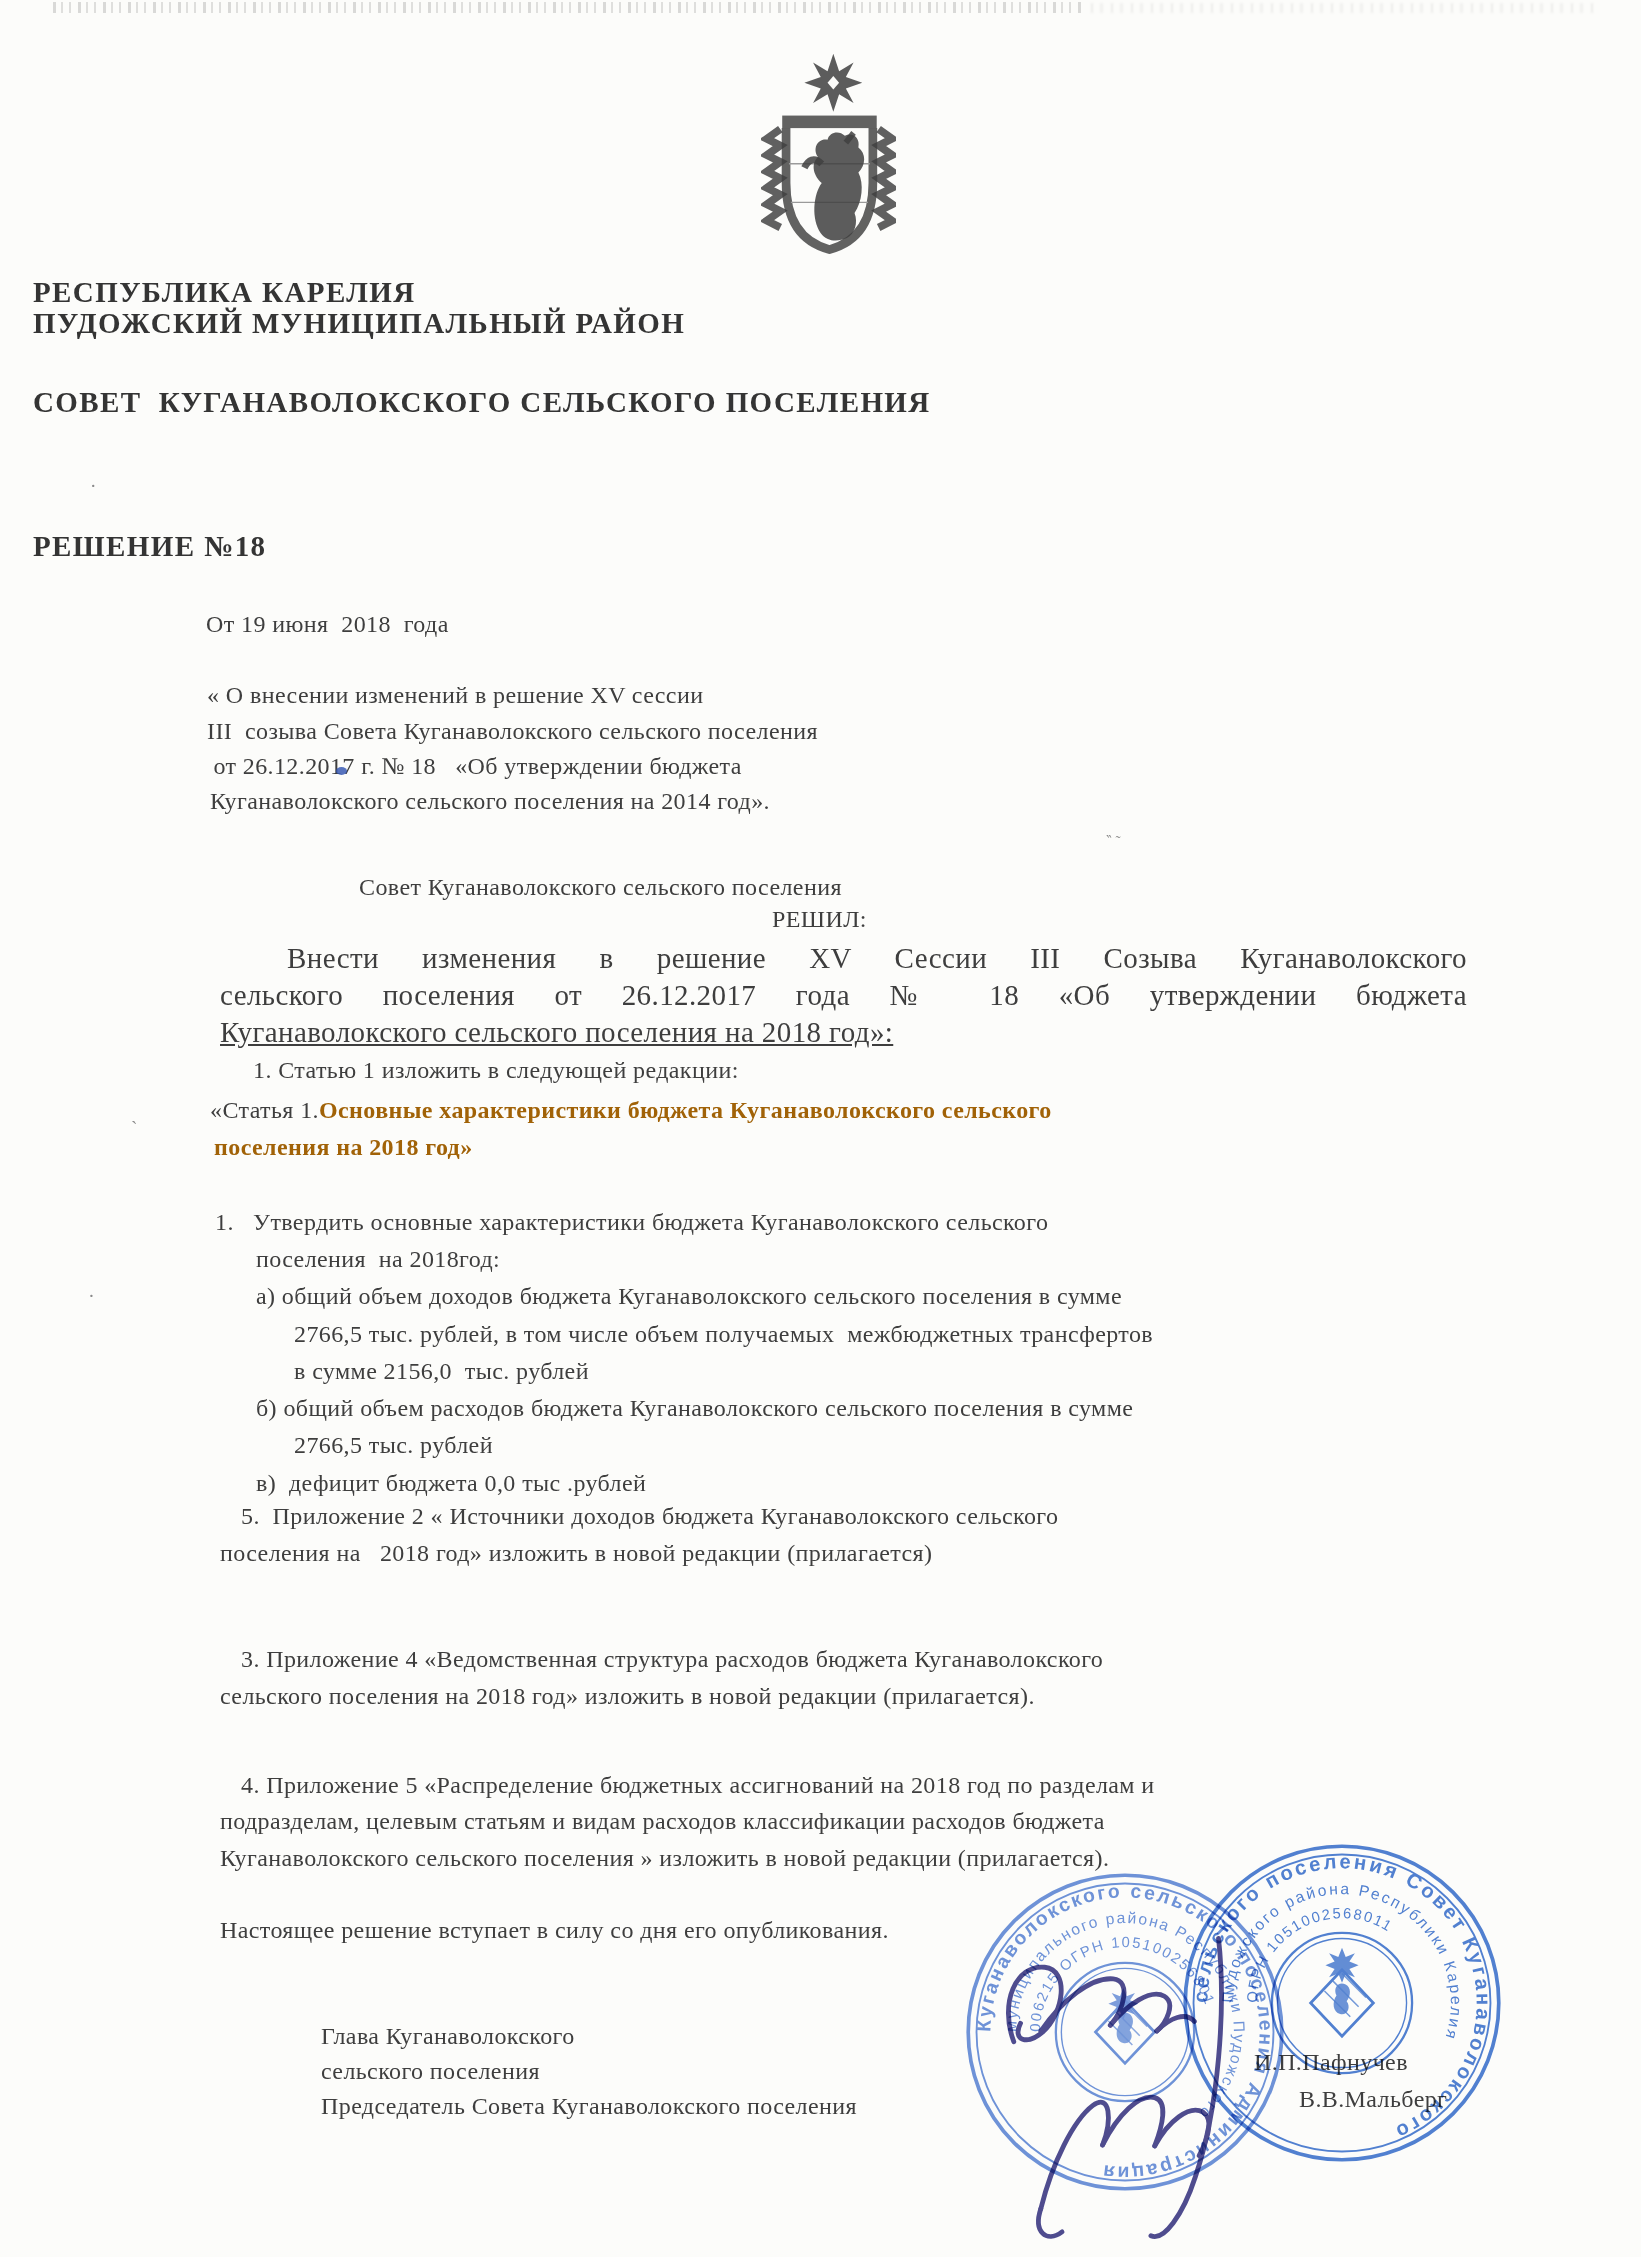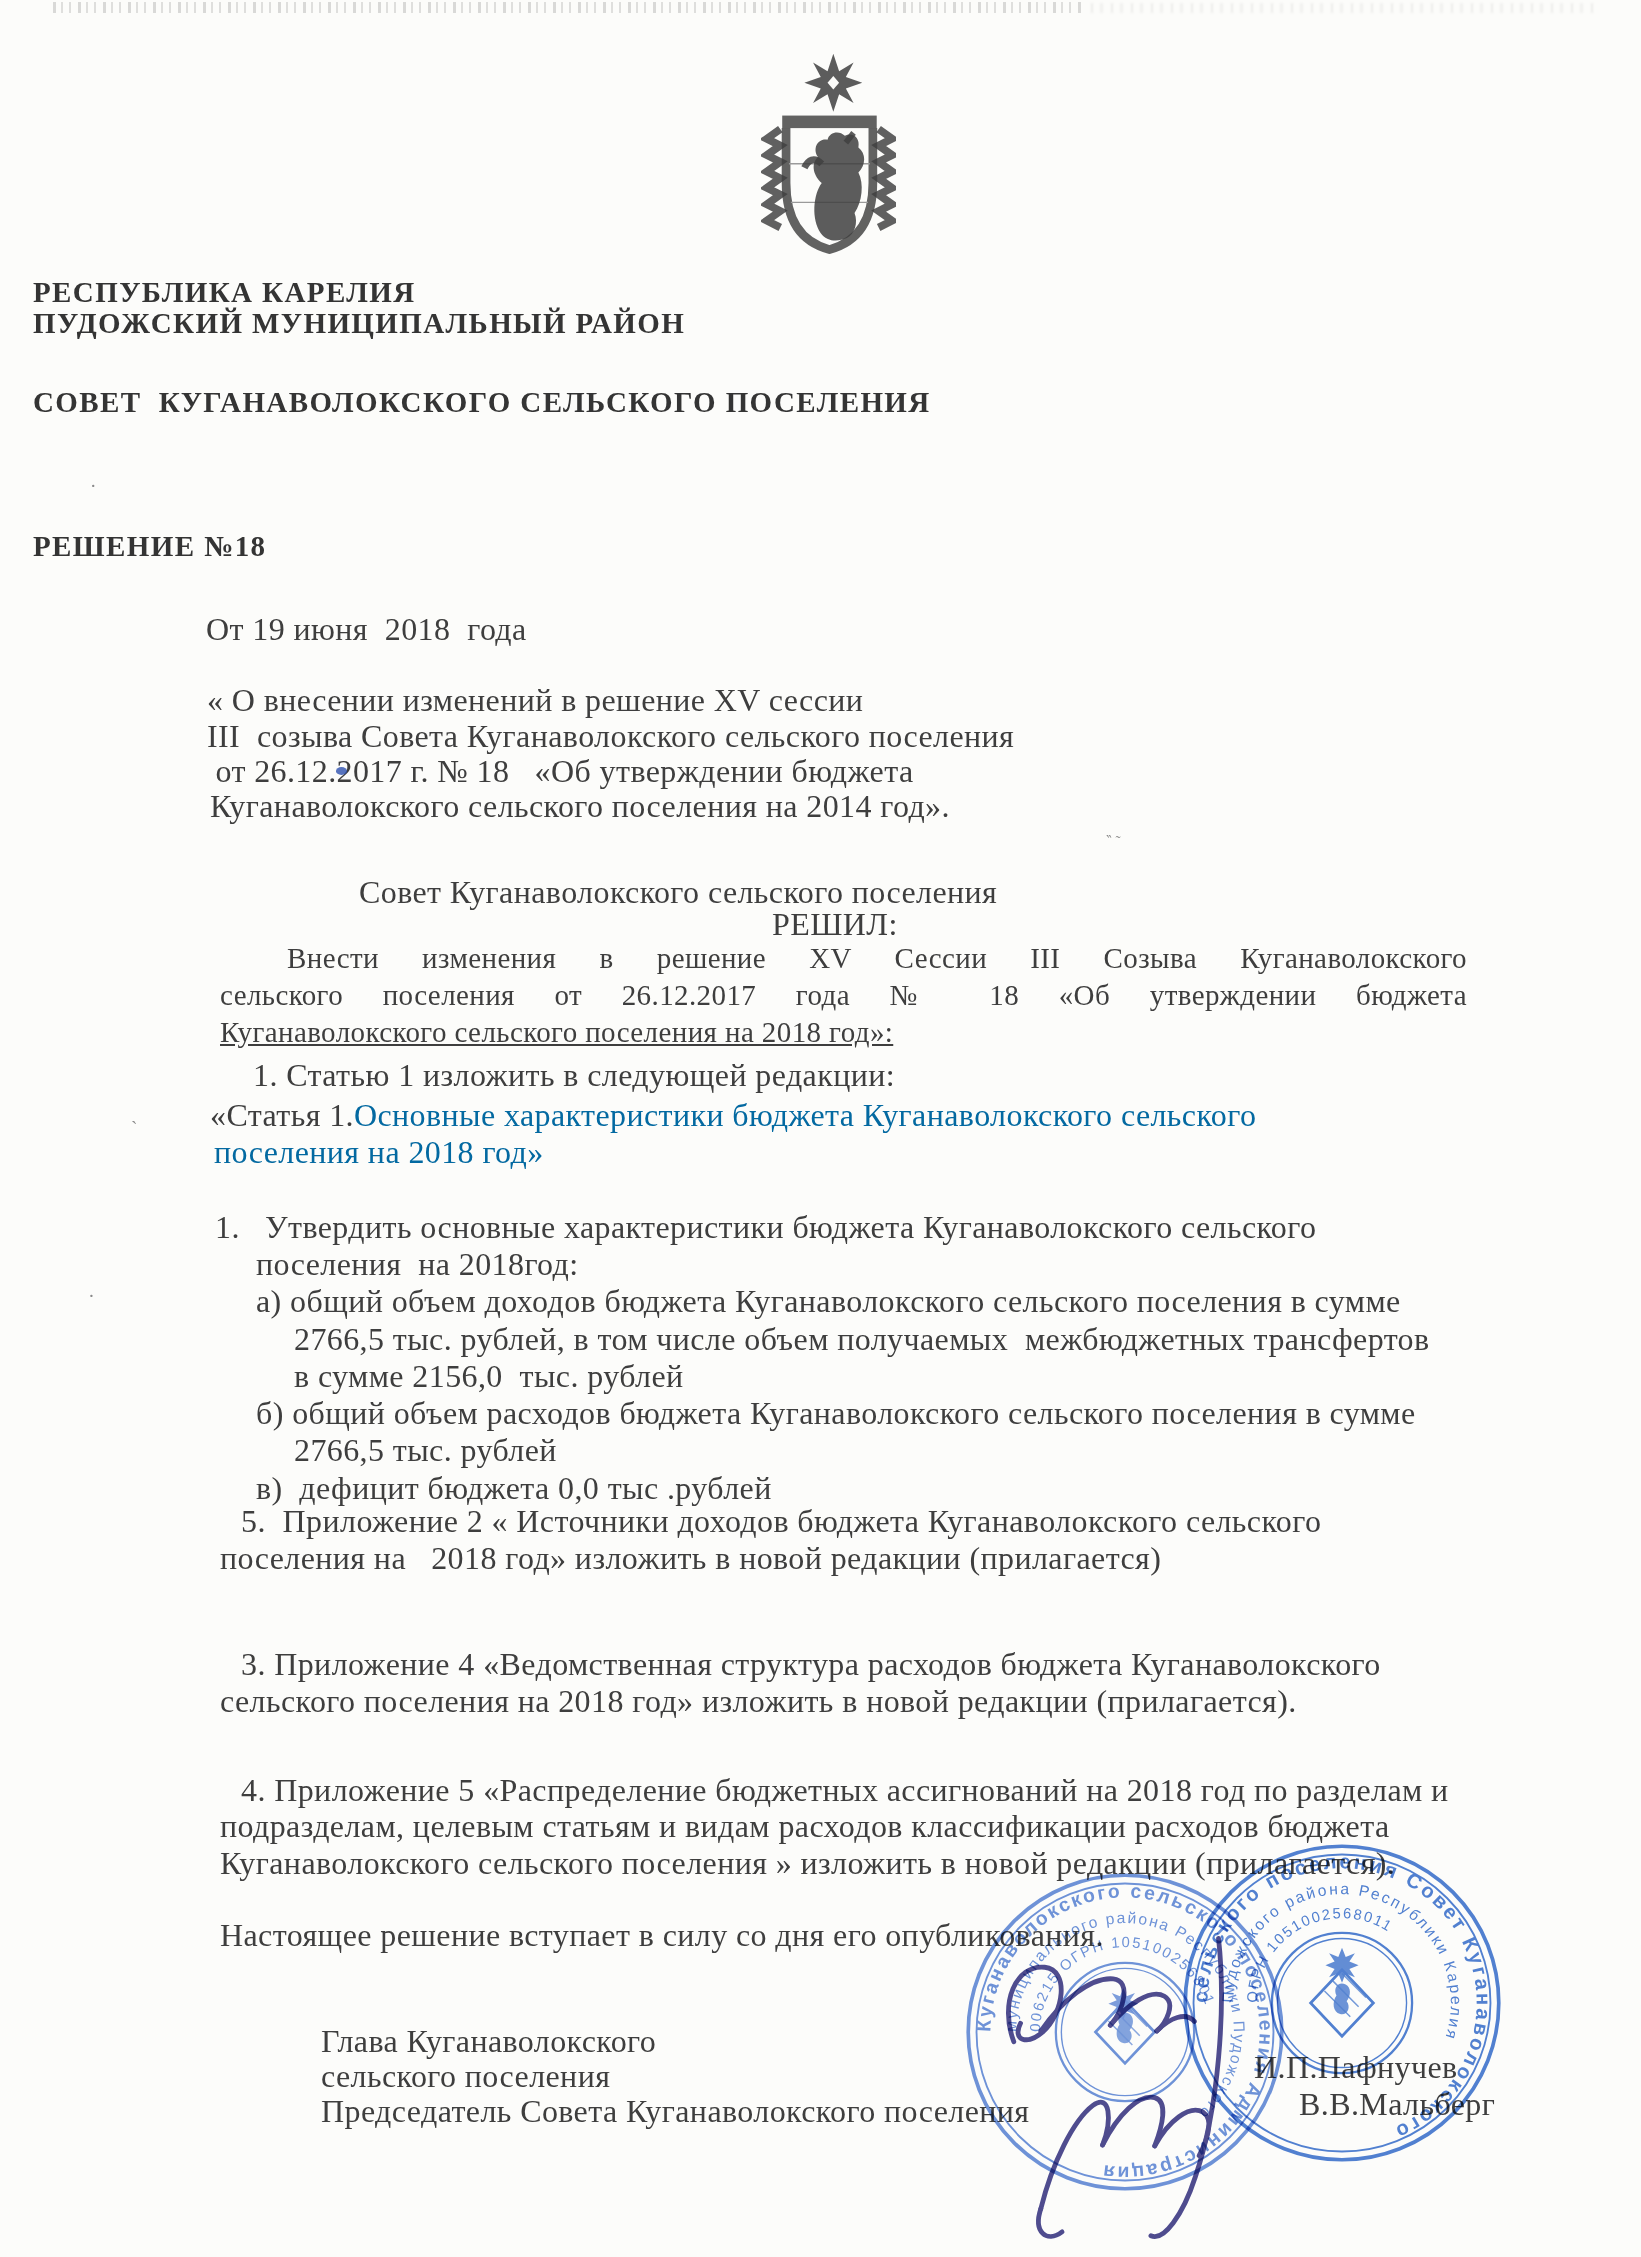--- a/index.html
+++ b/index.html
@@ -5,27 +5,27 @@
   html,body{margin:0;padding:0;background:#e8e8e6;}
   .page{
     position:relative;
     width:1641px;height:2257px;
     margin:0 auto;
     background:#fcfcfa;
     overflow:hidden;
     font-family:"Liberation Serif","DejaVu Serif",serif;
     color:#3e3e3e;
   }
-  .t{position:absolute;font-size:32px;white-space:pre;letter-spacing:0.4px;color:#3e3e3e;}
+  .t{position:absolute;font-size:24px;white-space:pre;letter-spacing:0.4px;color:#3e3e3e;}
   .hd{position:absolute;left:33px;width:1609px;text-align:left;font-weight:bold;
       font-size:29px;letter-spacing:1.4px;color:#343434;white-space:pre;}
   .jline{position:absolute;left:220px;width:1247px;font-size:29px;letter-spacing:0.4px;
       text-align:justify;text-align-last:justify;color:#3e3e3e;}
   .jlast{position:absolute;left:220px;width:1247px;font-size:29px;letter-spacing:0.4px;color:#3e3e3e;white-space:pre;text-decoration:underline;}
-  .boldseg{font-weight:normal;color:#0369a1;}
+  .boldseg{font-weight:bold;color:#a16207;}
   
   .scan-strip{position:absolute;top:1.9px;left:53px;width:1028px;height:11.6px;opacity:.45;filter:blur(0.7px);
     background:repeating-linear-gradient(90deg,rgba(110,110,110,.55) 0 2.9px,transparent 2.9px 7.7px,
       rgba(90,90,90,.4) 7.7px 9.7px,transparent 9.7px 16.4px,rgba(120,120,120,.5) 16.4px 18.3px,transparent 18.3px 25px);}
   .scan-strip2{position:absolute;top:2.9px;left:1091px;width:502px;height:9.7px;opacity:.25;filter:blur(0.8px);
     background:repeating-linear-gradient(90deg,rgba(120,120,120,.5) 0 1.9px,transparent 1.9px 8.7px,
       rgba(120,120,120,.35) 8.7px 11.6px,transparent 11.6px 20px);}
   .speck{position:absolute;color:#8a8a8a;font-size:19.3px;}
   .ink-dot{position:absolute;left:336px;top:767px;width:10.6px;height:7.7px;border-radius:50%;
     background:#2e51b0;opacity:.8;filter:blur(0.5px);}

